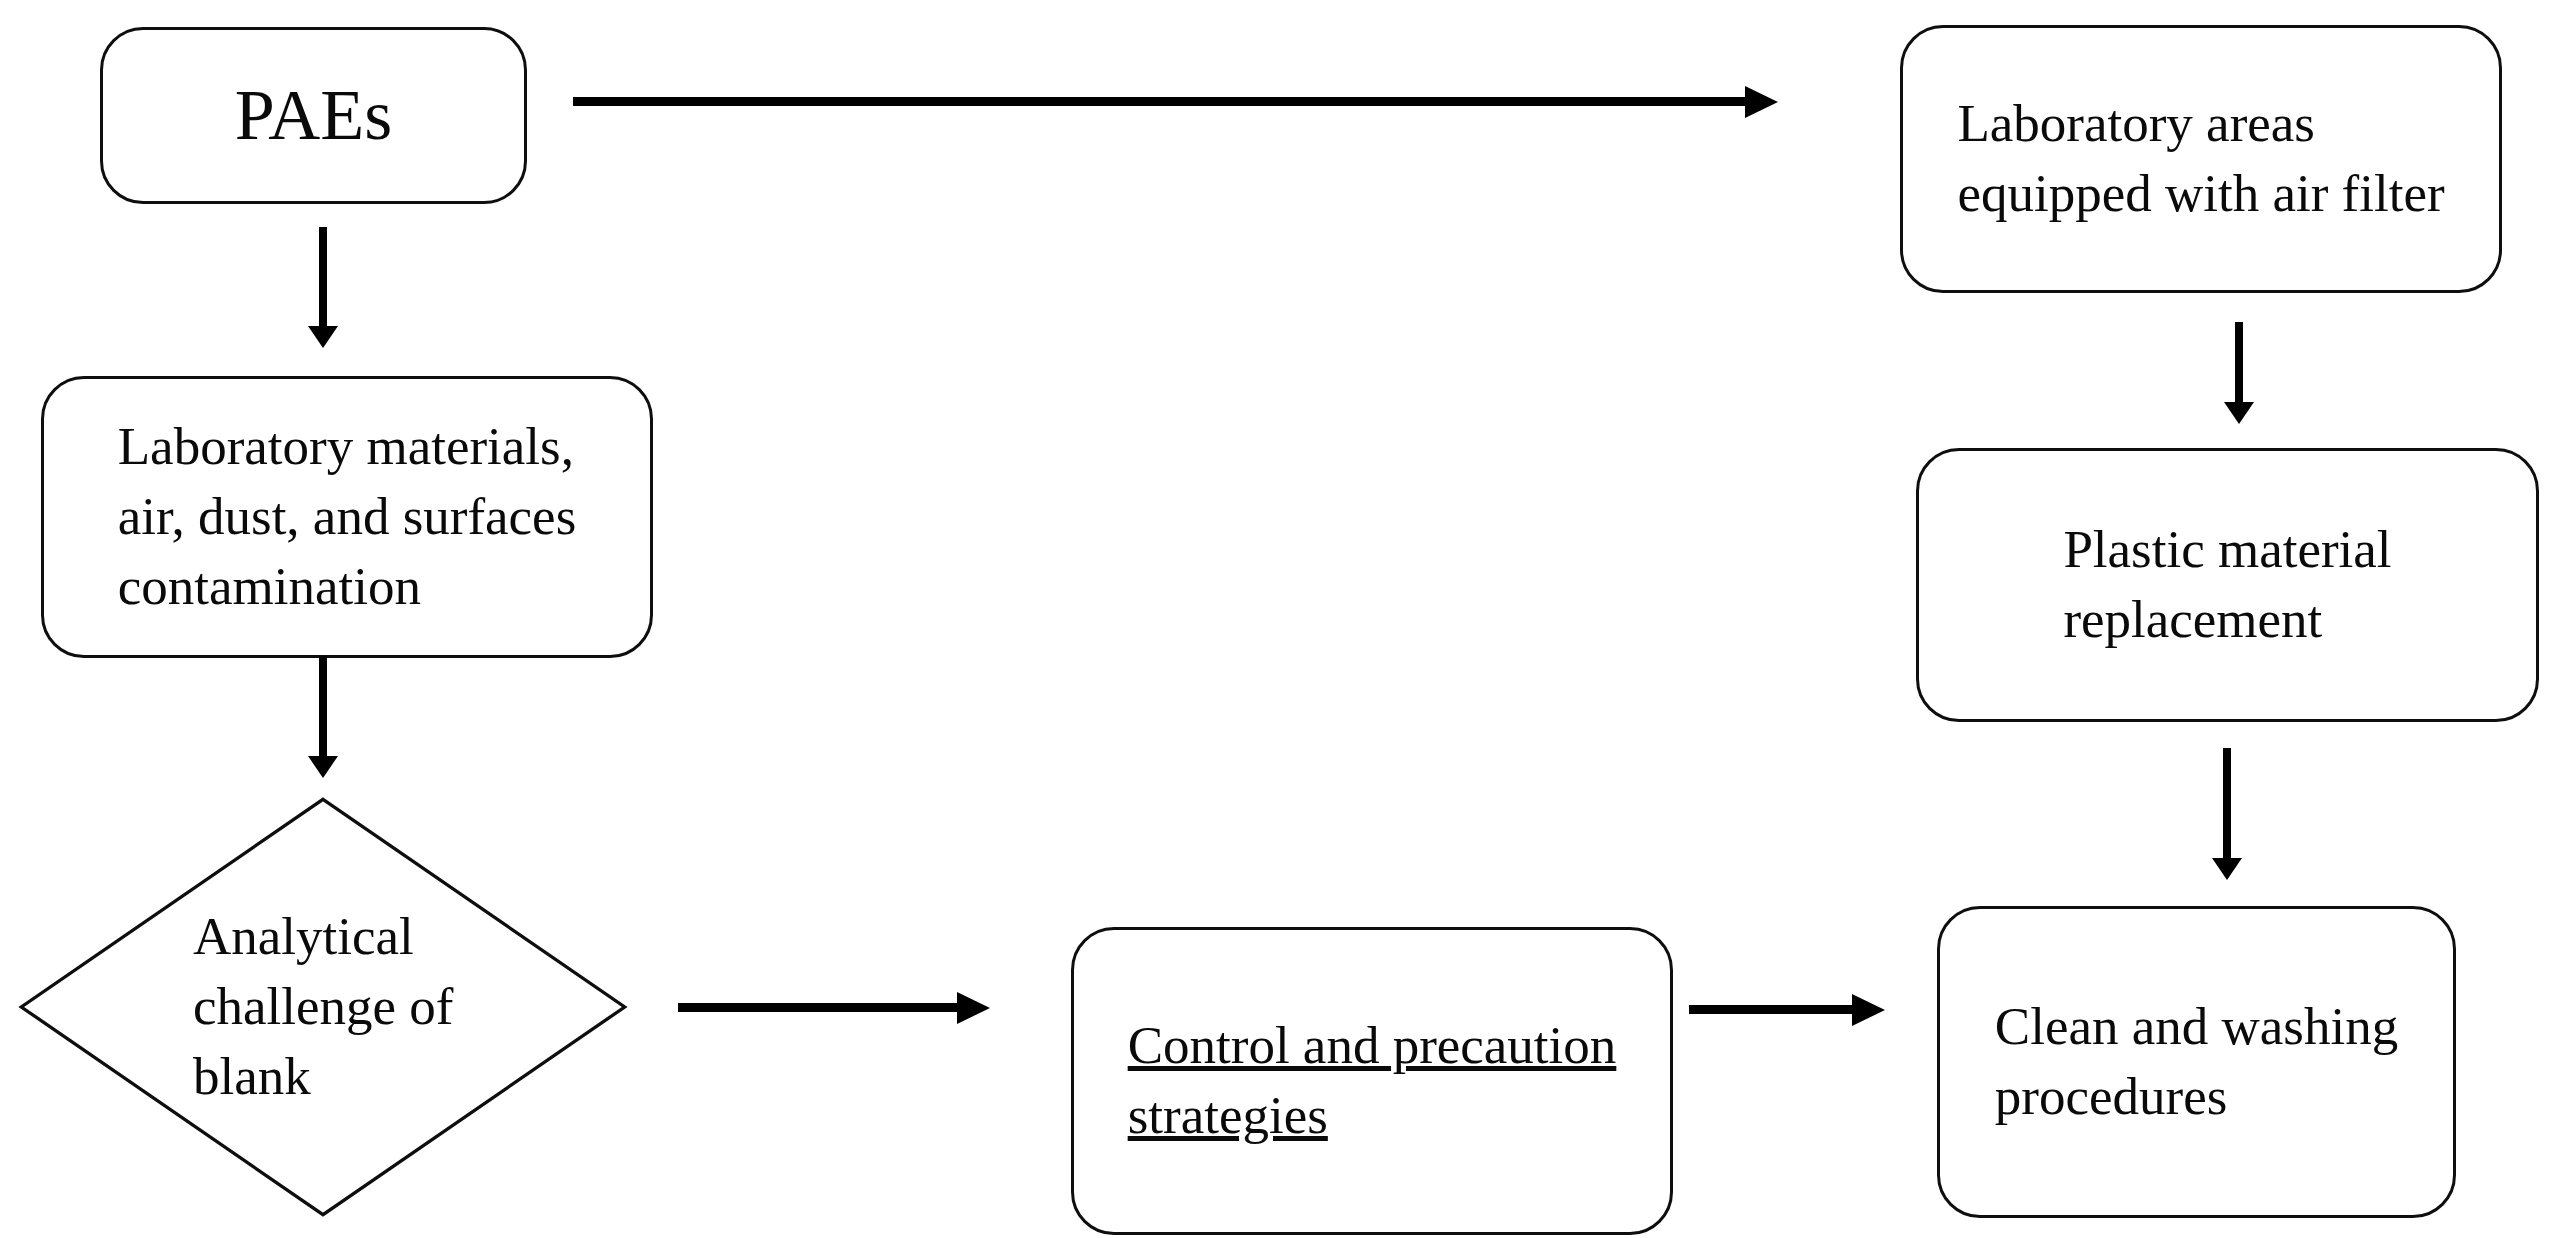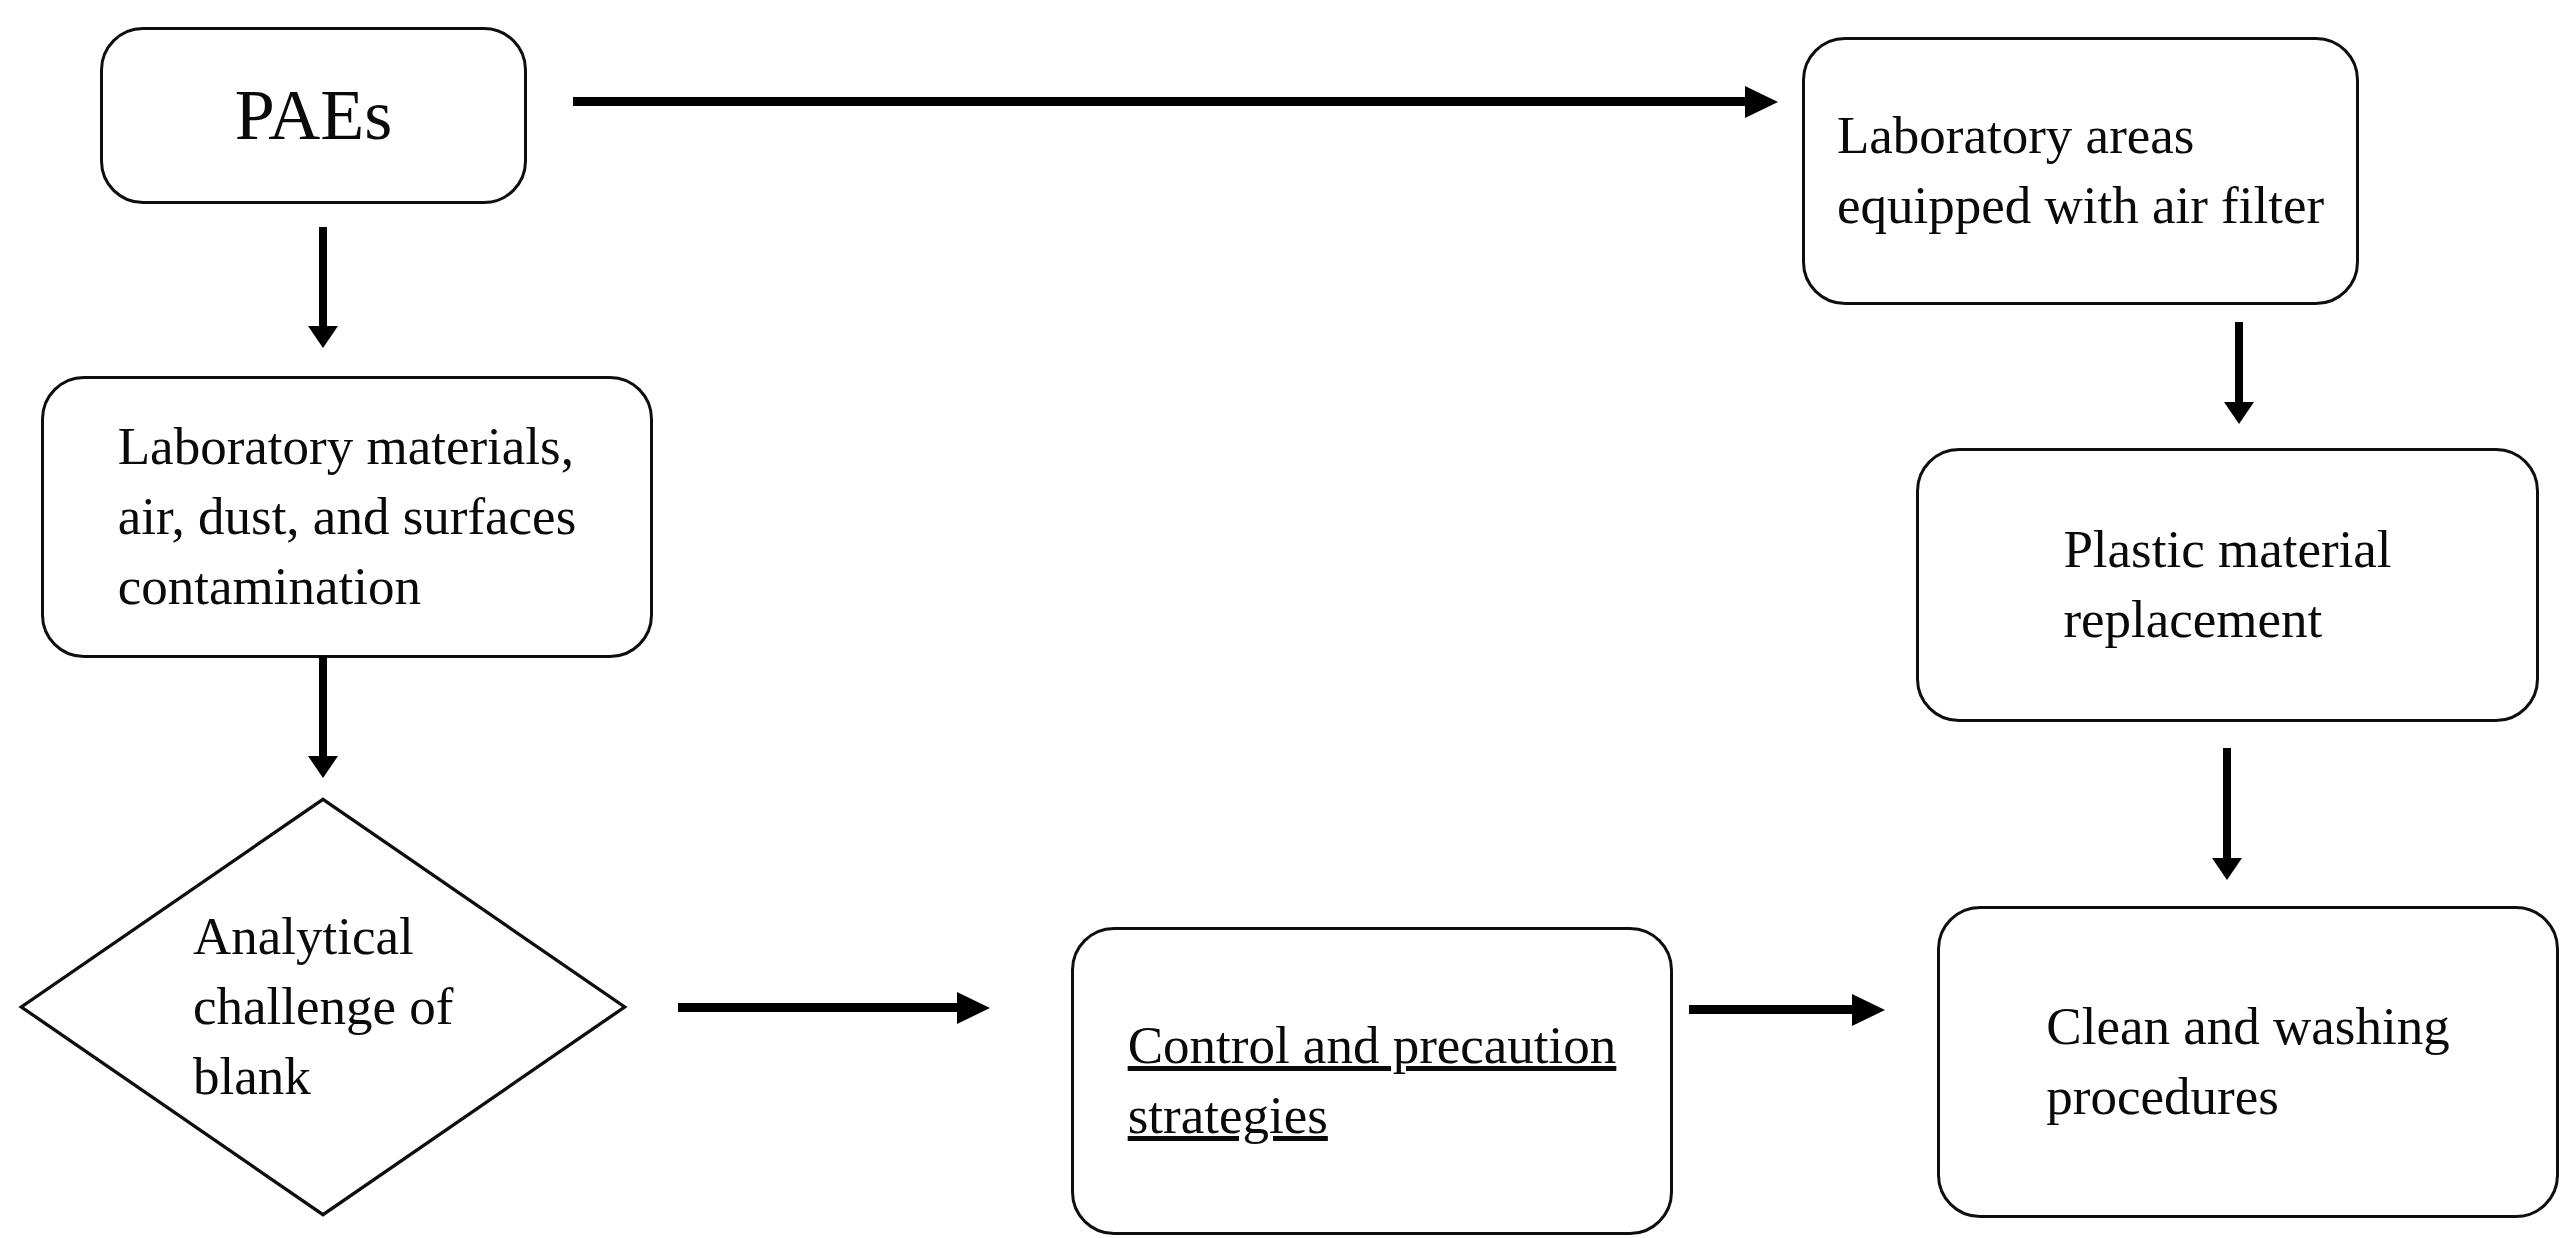--- a/index.html
+++ b/index.html
@@ -29,23 +29,23 @@
     justify-content: center;
     text-align: left;
     font-size: 53px;
     line-height: 1.32;
     white-space: pre-line;
     padding: 0 16.7px;
   }
   .box-paes            { left: 100px;  top: 27px;   width: 427px; height: 177px; font-size: 72px; }
   .box-lab-materials   { left: 41px;   top: 376px;  width: 612px; height: 282px; }
   .box-control         { left: 1071px; top: 927px; width: 602px; height: 308px; text-decoration: underline; }
-  .box-lab-areas       { left: 1802px; top: 25px;   width: 557px; height: 268px; margin-top: 12px; }
+  .box-lab-areas       { left: 1900px; top: 25px;   width: 602px; height: 268px; }
   .box-plastic         { left: 1916px; top: 448px;  width: 623px; height: 274px; }
-  .box-clean           { left: 1937px; top: 906px; width: 622px; height: 312px; }
+  .box-clean           { left: 1937px; top: 906px; width: 519px; height: 312px; }
 
   
   .diamond {
     position: absolute;
     left: 18.3px;
     top: 796px;
     width: 610px;
     height: 422px;
   }
   .diamond svg {

